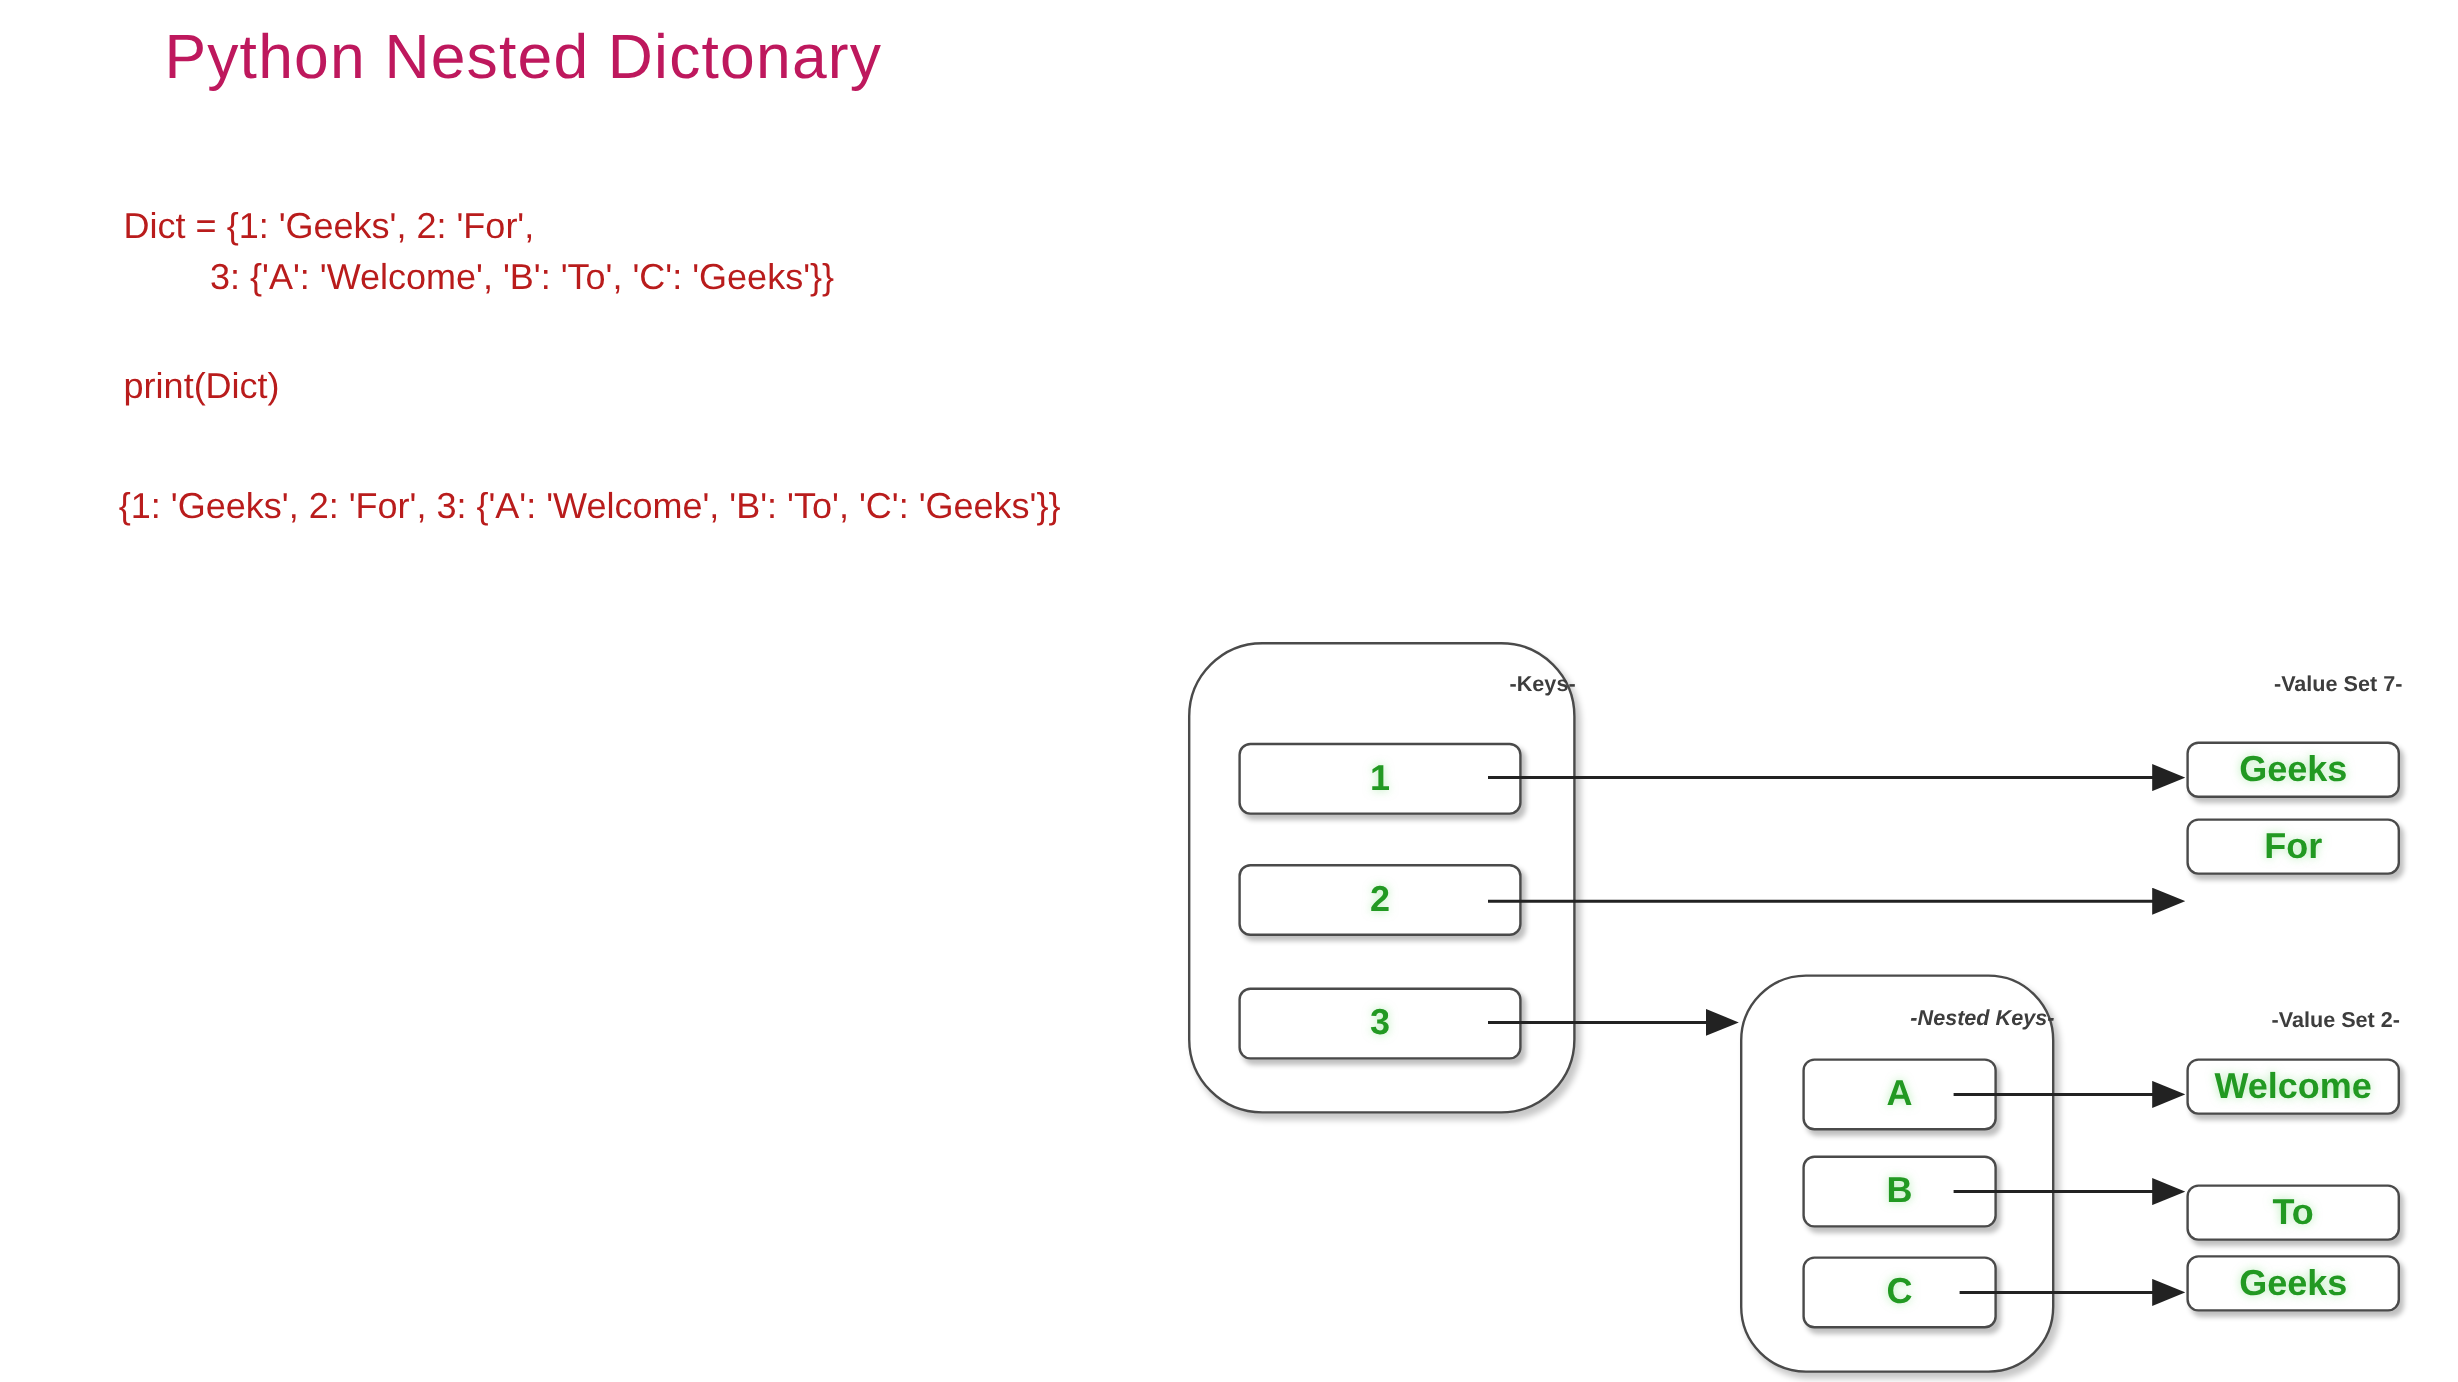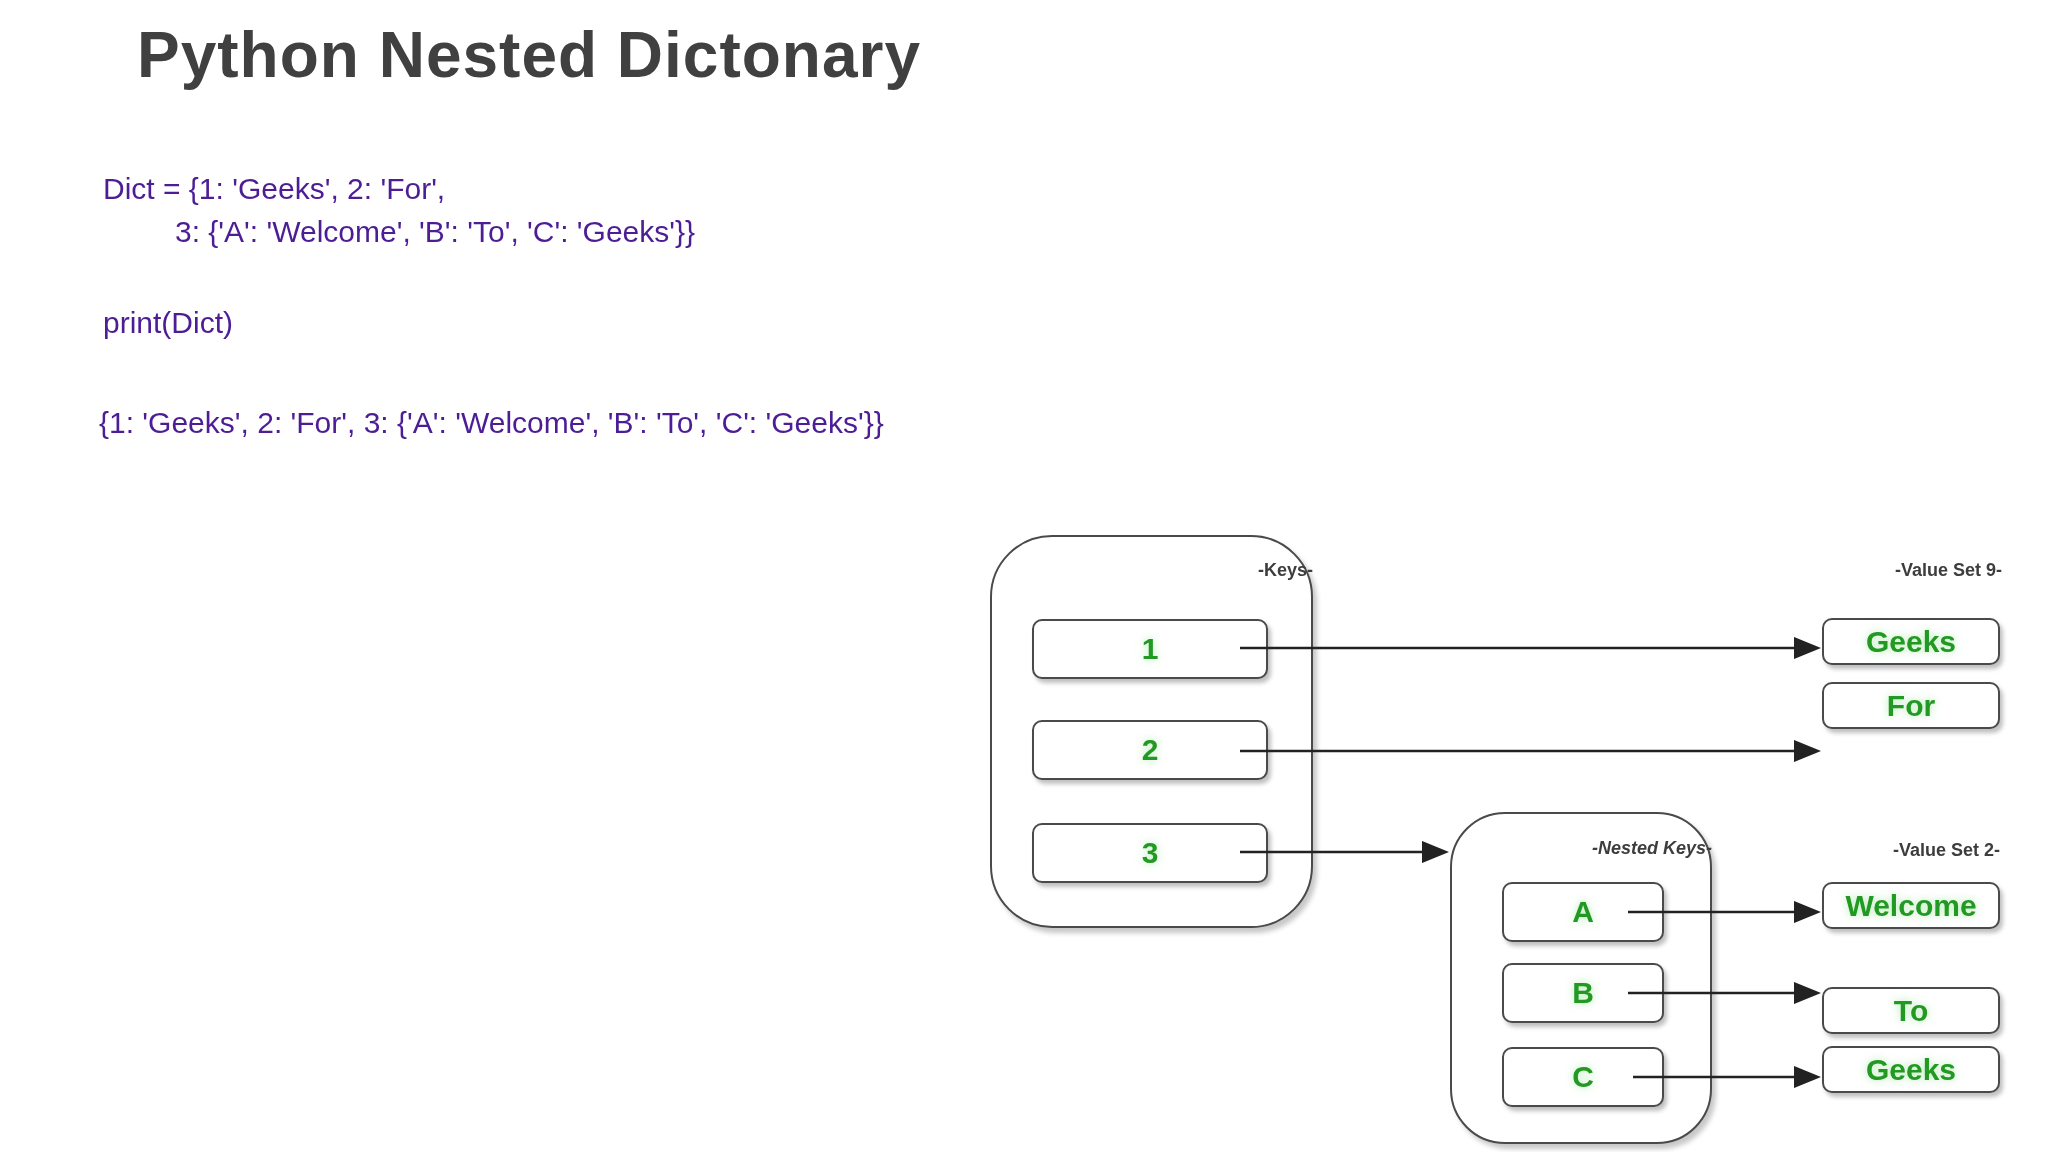--- a/index.html
+++ b/index.html
@@ -8,31 +8,31 @@
     background: #ffffff;
     font-family: "Liberation Sans", sans-serif;
     position: relative;
     overflow: hidden;
   }
   .abs { position: absolute; }
 
   
   .slide-title {
     left: 137px; top: 18px;
-    font-size: 64px;
-    font-weight: 700;
-    color: #404040;
+    font-size: 52px;
+    font-weight: 400;
+    color: #be185d;
     letter-spacing: 1px;
     white-space: nowrap;
   }
 
   
   .code-line {
     font-size: 30px;
-    color: #4c1d95;
+    color: #b91c1c;
     white-space: pre;
   }
   .code-line-1 { left: 103px; top: 172px; }
   .code-line-2 { left: 145px; top: 215px; margin-left: 30px; }
   .code-print  { left: 103px; top: 306px; text-align: right; }
   .code-output { left:  99px; top: 406px; }
 
   
   .group-container {
     box-sizing: border-box;
@@ -112,21 +112,21 @@
 
 <div class="abs code-line code-line-1">Dict = {1: 'Geeks', 2: 'For',</div>
 <div class="abs code-line code-line-2">3: {'A': 'Welcome', 'B': 'To', 'C': 'Geeks'}}</div>
 <div class="abs code-line code-print">print(Dict)</div>
 <div class="abs code-line code-output">{1: 'Geeks', 2: 'For', 3: {'A': 'Welcome', 'B': 'To', 'C': 'Geeks'}}</div>
 
 <div class="abs group-container keys-container"></div>
 <div class="abs group-container nested-container"></div>
 
 <div class="abs group-label keys-label">-Keys-</div>
-<div class="abs group-label vs1-label">-Value Set 9-</div>
+<div class="abs group-label vs1-label">-Value Set 7-</div>
 <div class="abs group-label nested-label">-Nested Keys-</div>
 <div class="abs group-label vs2-label">-Value Set 2-</div>
 
 <div class="abs node-box key-box key-1">1</div>
 <div class="abs node-box key-box key-2">2</div>
 <div class="abs node-box key-box key-3">3</div>
 
 <div class="abs node-box value-box vs1-1">Geeks</div>
 <div class="abs node-box value-box vs1-2">For</div>
 

